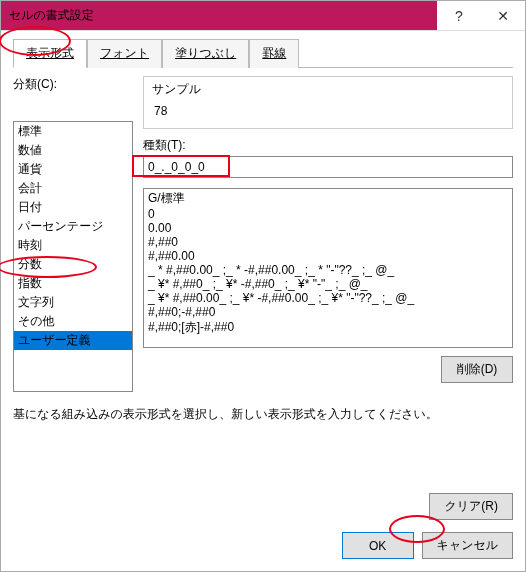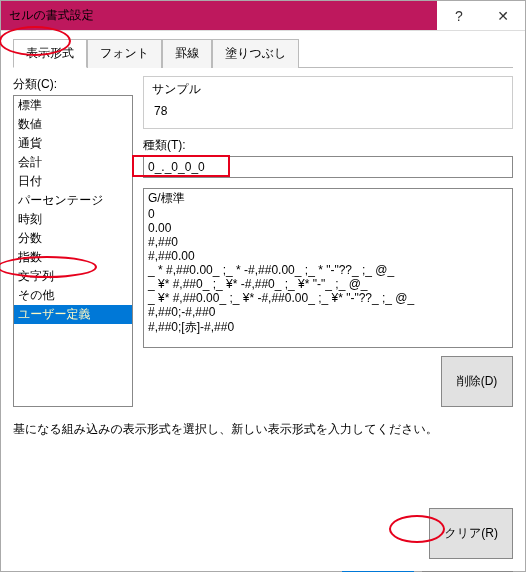--- a/index.html
+++ b/index.html
@@ -54,20 +54,21 @@
     position: relative;
   }
   .tab {
     padding: 5px 12px;
     border: 1px solid #bbb;
     border-bottom: none;
     background: #f5f5f5;
     margin-right: 0;
     margin-bottom: -1px;
     position: relative;
+    text-decoration: underline;
   }
   .tab.active {
     background: #fff;
     border-bottom: 1px solid #fff;
     z-index: 2;
   }
   .body-row {
     display: flex;
     gap: 10px;
     margin-top: 8px;
@@ -78,28 +79,29 @@
     width: 120px;
     display: flex;
     flex-direction: column;
   }
   .label-top { margin-bottom: 2px; }
   .listbox {
     border: 1px solid #888;
     flex: 1;
     background: #fff;
     overflow: auto;
+    margin-top: 26px;
   }
   .listbox .item {
     padding: 1px 4px;
     white-space: nowrap;
   }
   .listbox .item.selected {
     background: #0078d7;
-    color: #fef9c3;
+    color: #000000;
   }
   .right-col {
     flex: 1;
     display: flex;
     flex-direction: column;
     min-width: 0;
   }
   .sample-box {
     border: 1px solid #ccc;
     padding: 4px 8px 10px 8px;
@@ -137,21 +139,21 @@
     font-family: inherit;
   }
   .delete-row {
     display: flex;
     justify-content: flex-end;
     margin-top: 8px;
   }
   .btn {
     border: 1px solid #888;
     background: #e1e1e1;
-    padding: 16px 14px;
+    padding: 4px 14px;
     font-family: inherit;
     font-size: 12px;
     min-width: 72px;
     text-align: center;
   }
   .hint {
     margin-top: 14px;
     font-size: 12px;
   }
   .bottom-buttons {
@@ -193,22 +195,22 @@
       <div class="titlebar-btn">?</div>
       <div class="titlebar-btn close">✕</div>
     </div>
   </div>
 
   <div class="client">
 
     <div class="tabs">
       <div class="tab active"><span>表示形式</span></div>
       <div class="tab"><span>フォント</span></div>
+      <div class="tab"><span>塗りつぶし</span></div>
       <div class="tab"><span>罫線</span></div>
-      <div class="tab"><span>塗りつぶし</span></div>
     </div>
 
     <div class="body-row">
 
       <div class="left-col">
         <div class="label-top">分類(C):</div>
         <div class="listbox" id="category-list">
             <div class="item">標準</div>
             <div class="item">数値</div>
             <div class="item">通貨</div>

